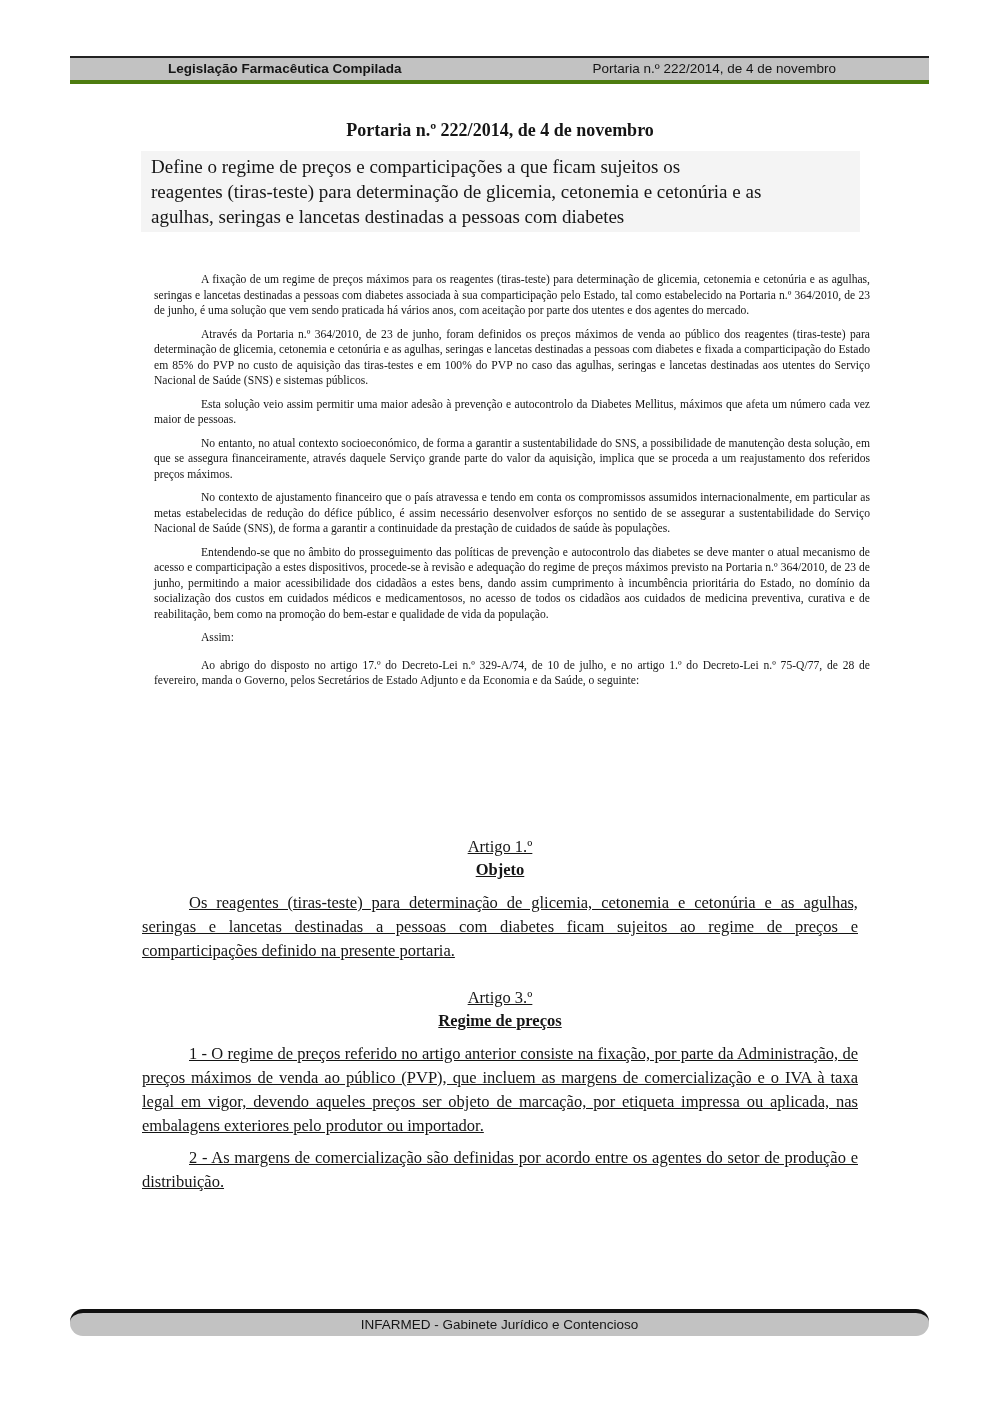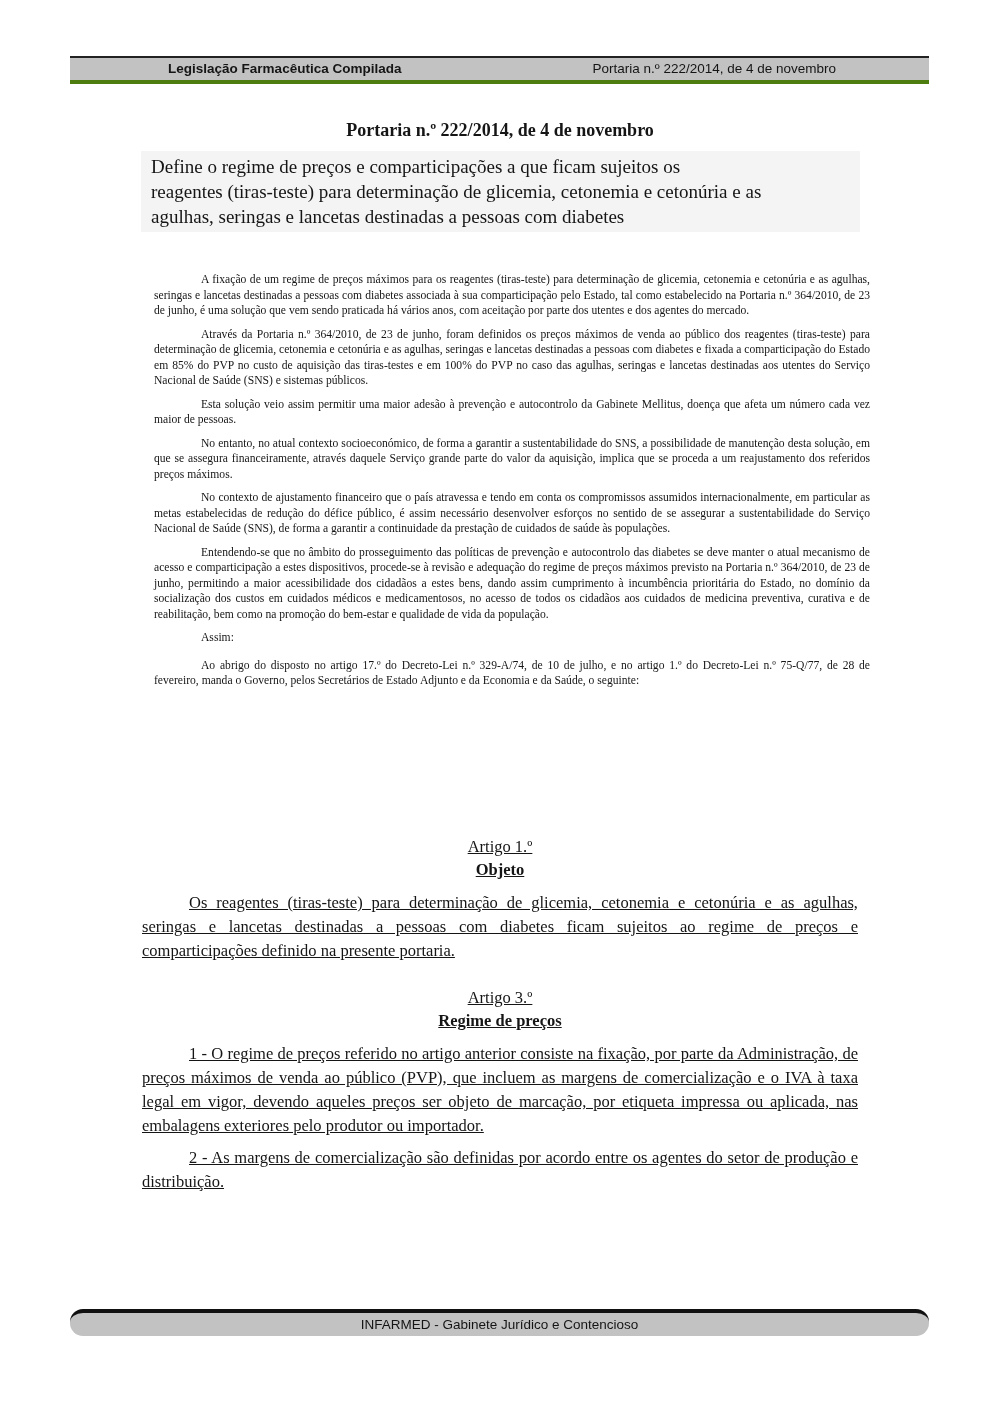--- a/index.html
+++ b/index.html
@@ -89,21 +89,21 @@
 
   <div class="doc-subtitle">
     <div>Define o regime de preços e comparticipações a que ficam sujeitos os</div>
     <div>reagentes (tiras-teste) para determinação de glicemia, cetonemia e cetonúria e as</div>
     <div>agulhas, seringas e lancetas destinadas a pessoas com diabetes</div>
   </div>
 
   <div class="intro">
     <p>A fixação de um regime de preços máximos para os reagentes (tiras-teste) para determinação de glicemia, cetonemia e cetonúria e as agulhas, seringas e lancetas destinadas a pessoas com diabetes associada à sua comparticipação pelo Estado, tal como estabelecido na Portaria n.º 364/2010, de 23 de junho, é uma solução que vem sendo praticada há vários anos, com aceitação por parte dos utentes e dos agentes do mercado.</p>
     <p>Através da Portaria n.º 364/2010, de 23 de junho, foram definidos os preços máximos de venda ao público dos reagentes (tiras-teste) para determinação de glicemia, cetonemia e cetonúria e as agulhas, seringas e lancetas destinadas a pessoas com diabetes e fixada a comparticipação do Estado em 85% do PVP no custo de aquisição das tiras-testes e em 100% do PVP no caso das agulhas, seringas e lancetas destinadas aos utentes do Serviço Nacional de Saúde (SNS) e sistemas públicos.</p>
-    <p>Esta solução veio assim permitir uma maior adesão à prevenção e autocontrolo da Gabinete Mellitus, doença que afeta um número cada vez maior de pessoas.</p>
+    <p>Esta solução veio assim permitir uma maior adesão à prevenção e autocontrolo da Diabetes Mellitus, máximos que afeta um número cada vez maior de pessoas.</p>
     <p>No entanto, no atual contexto socioeconómico, de forma a garantir a sustentabilidade do SNS, a possibilidade de manutenção desta solução, em que se assegura financeiramente, através daquele Serviço grande parte do valor da aquisição, implica que se proceda a um reajustamento dos referidos preços máximos.</p>
     <p>No contexto de ajustamento financeiro que o país atravessa e tendo em conta os compromissos assumidos internacionalmente, em particular as metas estabelecidas de redução do défice público, é assim necessário desenvolver esforços no sentido de se assegurar a sustentabilidade do Serviço Nacional de Saúde (SNS), de forma a garantir a continuidade da prestação de cuidados de saúde às populações.</p>
     <p>Entendendo-se que no âmbito do prosseguimento das políticas de prevenção e autocontrolo das diabetes se deve manter o atual mecanismo de acesso e comparticipação a estes dispositivos, procede-se à revisão e adequação do regime de preços máximos previsto na Portaria n.º 364/2010, de 23 de junho, permitindo a maior acessibilidade dos cidadãos a estes bens, dando assim cumprimento à incumbência prioritária do Estado, no domínio da socialização dos custos em cuidados médicos e medicamentosos, no acesso de todos os cidadãos aos cuidados de medicina preventiva, curativa e de reabilitação, bem como na promoção do bem-estar e qualidade de vida da população.</p>
     <p>Assim:</p>
     <p class="gap-before">Ao abrigo do disposto no artigo 17.º do Decreto-Lei n.º 329-A/74, de 10 de julho, e no artigo 1.º do Decreto-Lei n.º 75-Q/77, de 28 de fevereiro, manda o Governo, pelos Secretários de Estado Adjunto e da Economia e da Saúde, o seguinte:</p>
   </div>
 
   <div class="article article-1">
     <div class="art-number">Artigo 1.º</div>
     <div class="art-title">Objeto</div>

